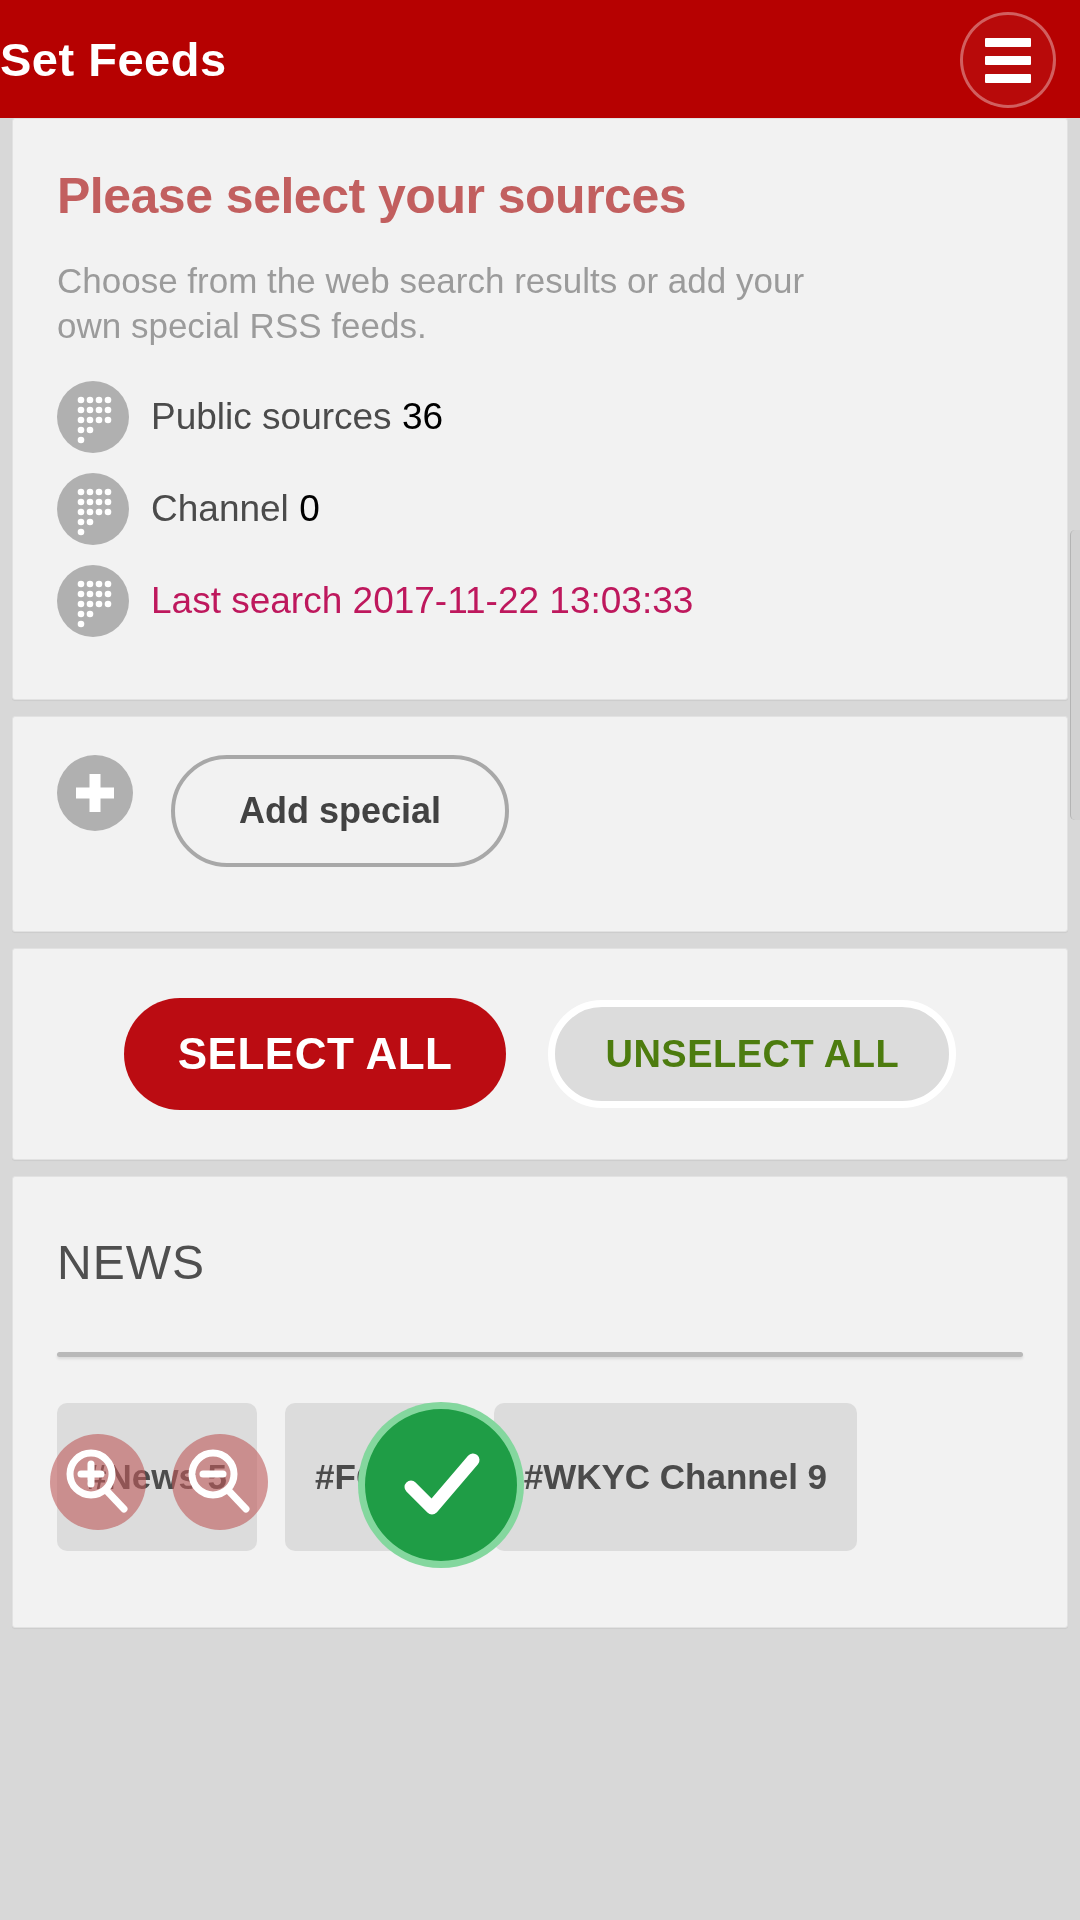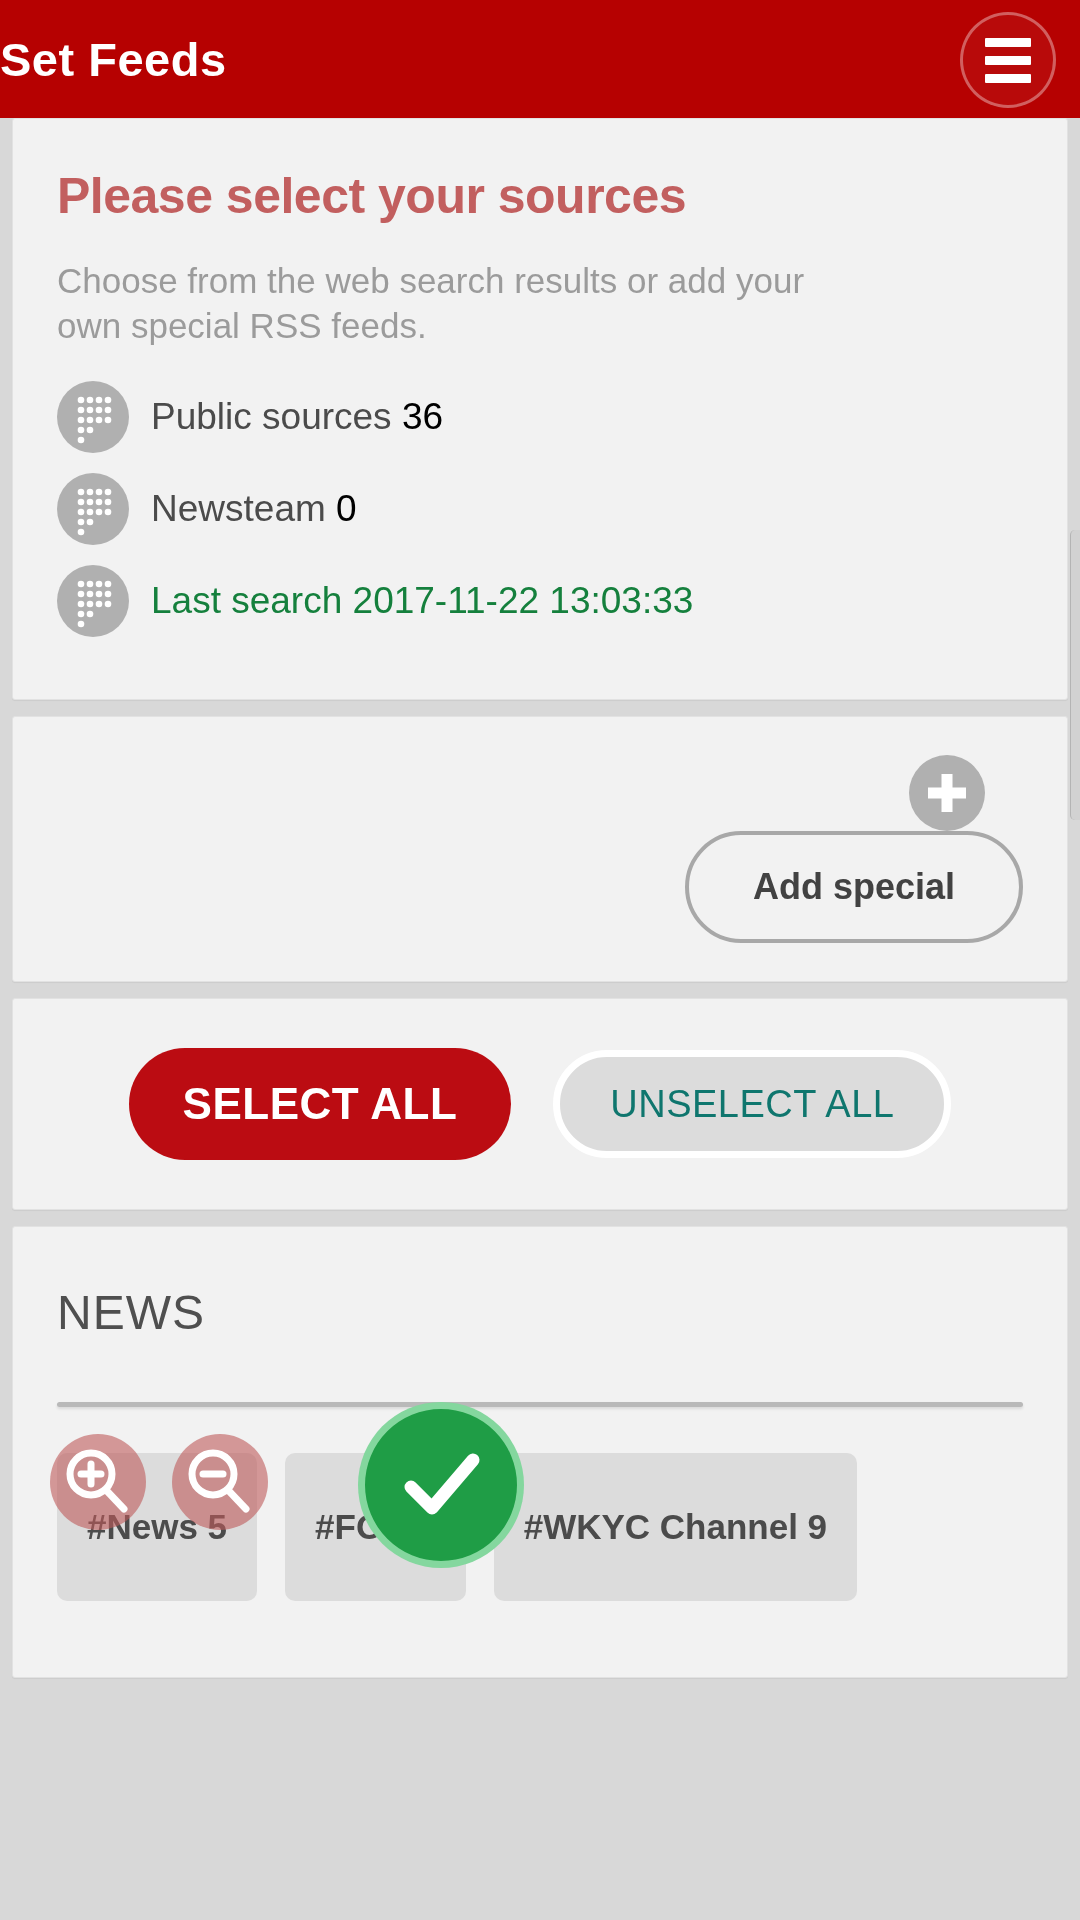--- a/index.html
+++ b/index.html
@@ -105,29 +105,28 @@
     margin-right: 22px;
     position: relative;
   }
   .dot-icon svg { position: absolute; left: 0; top: 0; }
   .info-text {
     font-size: 37px;
     color: #4b4b4b;
     white-space: nowrap;
   }
   .info-text .count { color: #000000; }
-  .info-text.muted { color: #15803d; }
+  .info-text.muted { color: #be185d; }
 
   
   .card-add {
     padding: 38px 44px;
     display: flex;
-    align-items: flex-end;
+    align-items: flex-start;
     min-height: 216px;
-    flex-direction: column;
   }
   .plus-circle {
     width: 76px;
     height: 76px;
     border-radius: 50%;
     background: #b0b0b0;
     flex: 0 0 auto;
     margin-right: 38px;
     position: relative;
   }
@@ -167,26 +166,26 @@
     border: none;
     border-radius: 60px;
     padding: 34px 54px;
     font-size: 44px;
     font-weight: bold;
     letter-spacing: 0.5px;
     line-height: 1;
   }
   .btn-secondary {
     background: #dcdcdc;
-    color: #0f766e;
+    color: #4d7c0f;
     border: 7px solid #ffffff;
     border-radius: 60px;
     padding: 28px 50px;
     font-size: 38px;
-    font-weight: normal;
+    font-weight: bold;
     letter-spacing: 0.5px;
     line-height: 1;
   }
 
   
   .card-news { padding: 58px 44px 44px 44px; }
   .group-title {
     font-size: 48px;
     color: #4f4f4f;
     letter-spacing: 1px;
@@ -324,21 +323,21 @@
                 <circle cx="33" cy="39" r="3.3"></circle>
                 <circle cx="42" cy="39" r="3.3"></circle>
                 <circle cx="51" cy="39" r="3.3"></circle>
               <circle cx="24" cy="49" r="3.3"></circle>
                 <circle cx="33" cy="49" r="3.3"></circle>
               <circle cx="24" cy="59" r="3.3"></circle>
             </g>
           </svg>
         </div>
         <div class="info-text">
-          <span>Newsteam</span>
+          <span>Channel</span>
           <span class="count">0</span>
         </div>
       </div>
 
       <div class="info-row">
         <div class="dot-icon">
           <svg width="72" height="72" viewBox="0 0 72 72">
             <g fill="#ffffff">
               <circle cx="24" cy="19" r="3.3"></circle>
                 <circle cx="33" cy="19" r="3.3"></circle>

